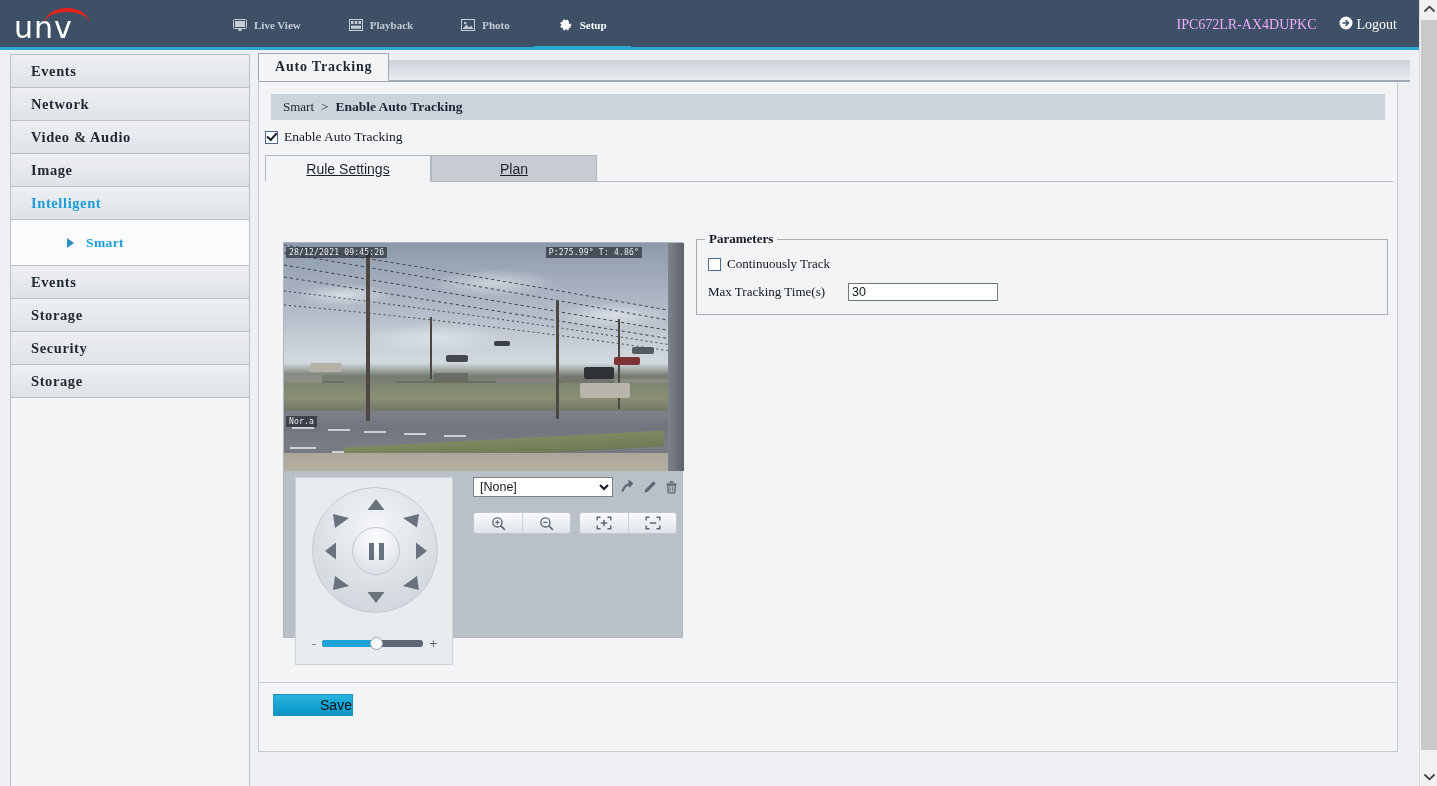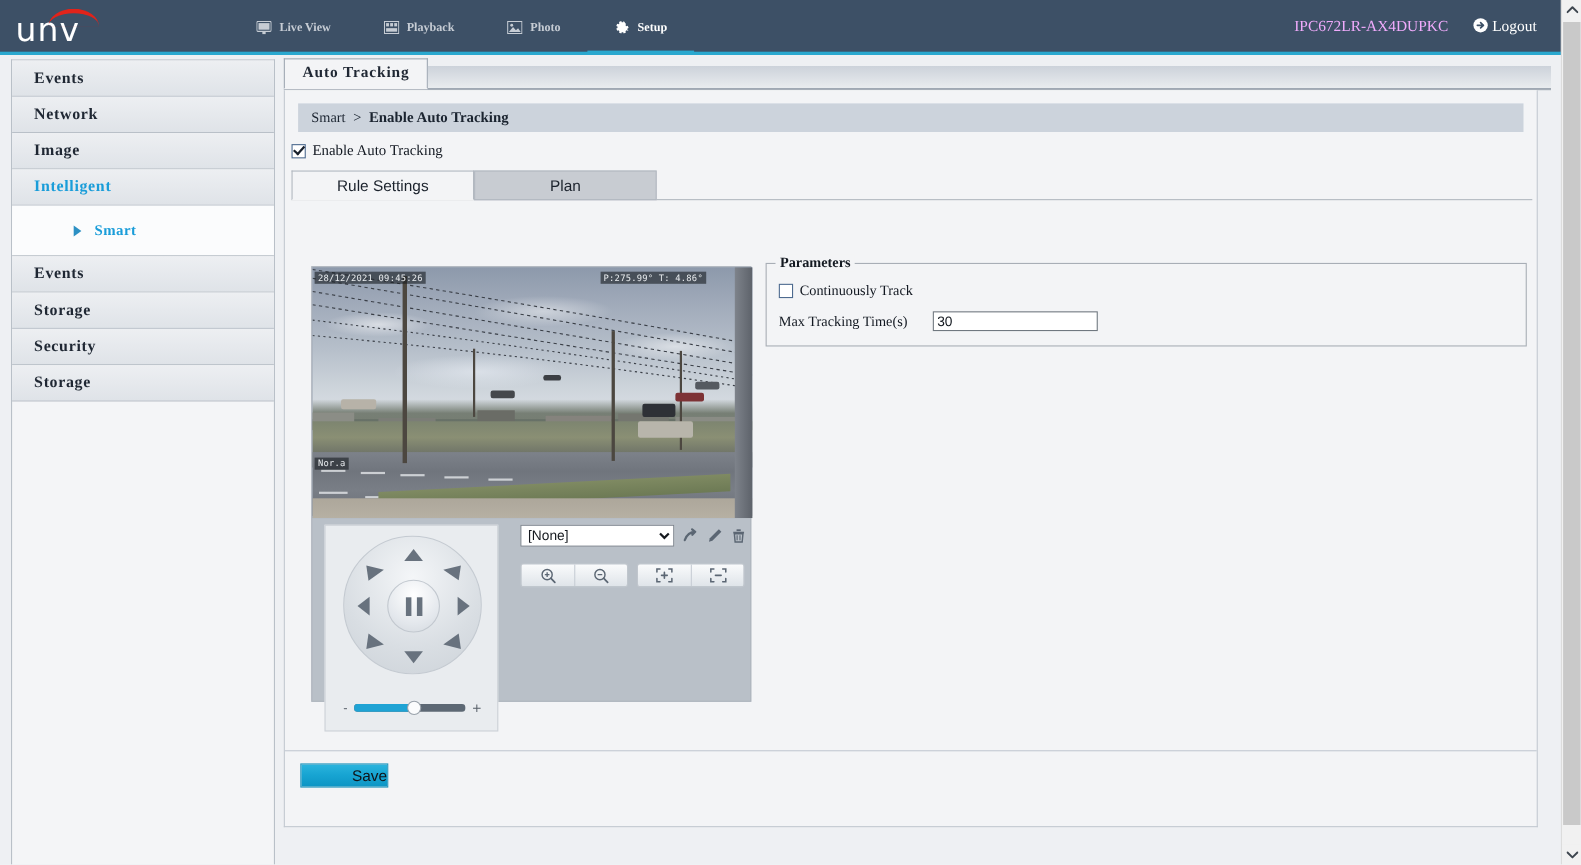--- a/index.html
+++ b/index.html
@@ -226,20 +226,21 @@
     width: 1128px;
   }
   .itab {
     width: 166px; height: 27px;
     display: flex; align-items: center; justify-content: center;
     font-family: "Liberation Sans", sans-serif;
     font-size: 14px;
     color: #1b222c;
     border: 1px solid #b2b8c0;
     cursor: pointer;
+    text-decoration: underline;
   }
   .itab.active {
     background: #f3f4f6;
     border-bottom-color: #f3f4f6;
   }
   .itab.inactive {
     background: #c8ccd2;
     border-bottom-color: #b2b8c0;
   }
 
@@ -537,20 +538,21 @@
     <div class="sb-arrow bottom">
       <svg width="11" height="8" viewBox="0 0 11 8">
           <path d="M1 2 L5.5 6.4 L10 2" stroke="#3e464f" stroke-width="1.8" fill="none" stroke-linecap="round" stroke-linejoin="round"></path>
         </svg>
     </div>
   </div>
 
   <div class="sidebar">
     <div class="side-item">Events</div>
     <div class="side-item">Network</div>
+    <div class="side-item">Video &amp; Audio</div>
     <div class="side-item">Image</div>
     <div class="side-item selected">Intelligent</div>
     <div class="side-sub">
       <span class="tri-right"></span>
       <span class="sub-label">Smart</span>
     </div>
     <div class="side-item">Events</div>
     <div class="side-item">Storage</div>
     <div class="side-item">Security</div>
     <div class="side-item">Storage</div>

